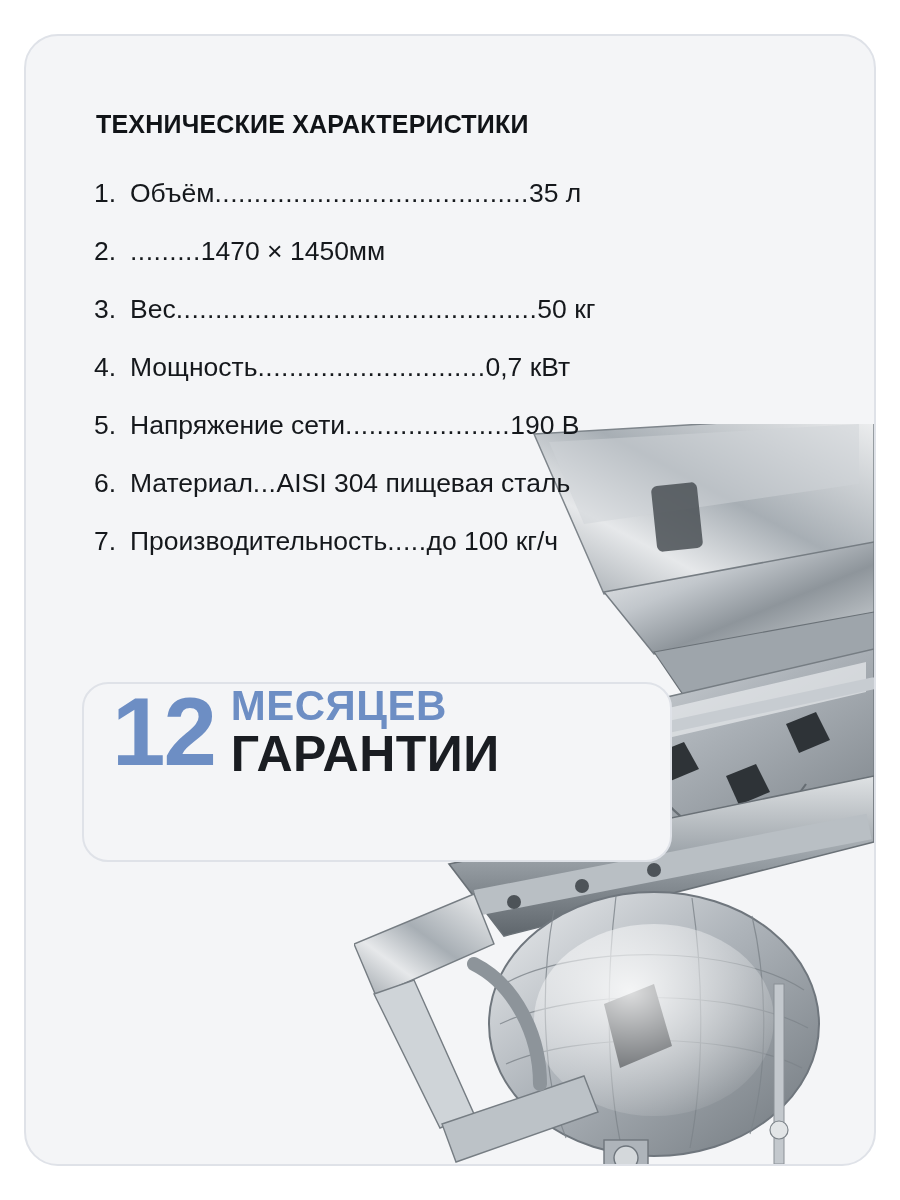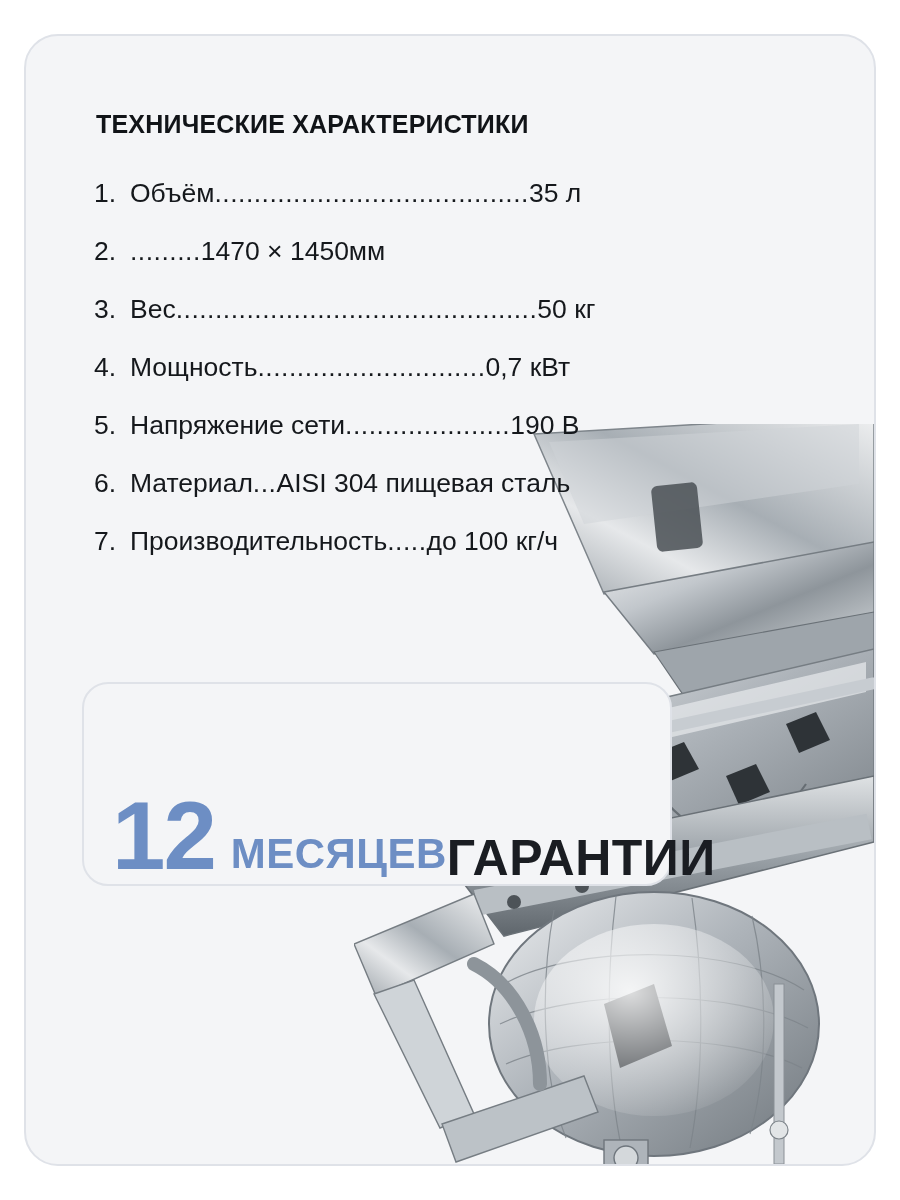--- a/index.html
+++ b/index.html
@@ -91,40 +91,40 @@
     overflow: hidden;
   }
   .spec-value { flex: none; }
 
   
   .warranty {
     position: absolute;
     left: 56px;
     top: 646px;
     width: 590px;
-    height: 204px;
+    height: 180px;
     box-sizing: border-box;
     background: #f4f5f7;
     border: 2px solid #dfe2e8;
     border-radius: 26px;
     display: flex;
-    align-items: flex-end;
+    align-items: flex-start;
     padding-left: 28px;
   }
   .warranty-number {
     font-size: 96px;
     font-weight: bold;
     color: #6d8ec4;
     line-height: 1;
     letter-spacing: -2px;
     margin-right: 16px;
   }
   .warranty-words {
     display: flex;
-    flex-direction: row;
+    flex-direction: column;
     justify-content: center;
   }
   .warranty-line1 {
     font-size: 42px;
     font-weight: bold;
     color: #6d8ec4;
     letter-spacing: 0.5px;
     line-height: 1.05;
   }
   .warranty-line2 {

